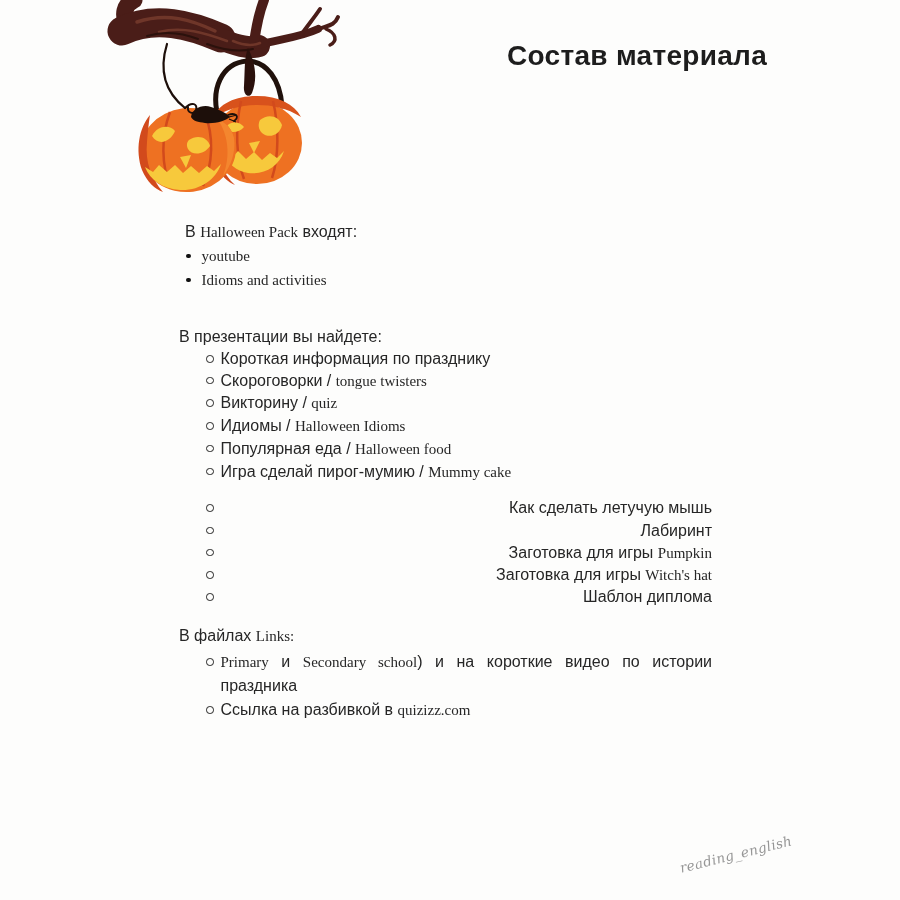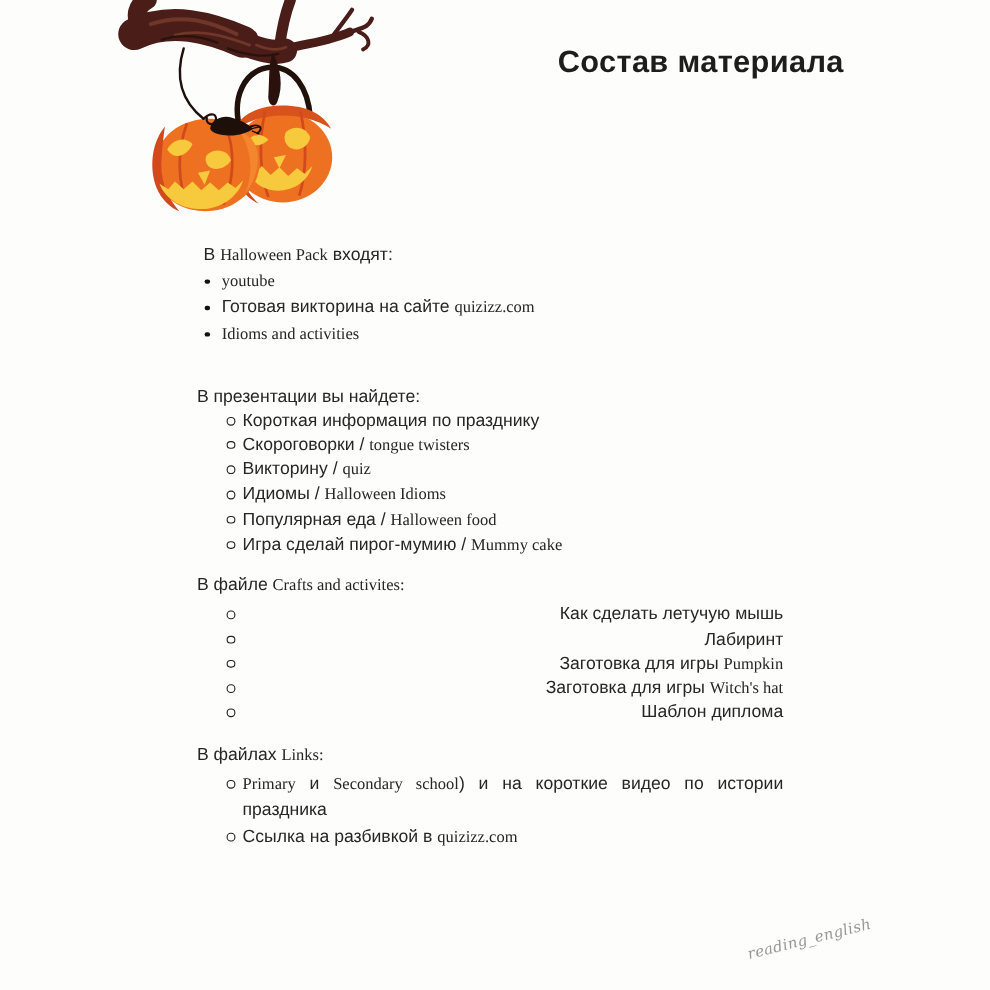--- a/index.html
+++ b/index.html
@@ -123,24 +123,20 @@
       <div class="hdr"><span class="ru">В </span><span class="en">Halloween Pack</span><span class="ru"> входят:</span></div>
       <div class="list l1">
         <div class="item">
             <span class="b-disc"></span>
             <div class="txt">
               <div><span class="en">youtube</span></div>
             </div>
           </div>
         <div class="item">
             <span class="b-disc"></span>
-            <div class="txt"><span class="ru">Готовая викторина на сайте </span><span class="en">quizizz.com</span></div>
-          </div>
-        <div class="item">
-            <span class="b-disc"></span>
             <div class="txt"><span class="en">Idioms and activities</span></div>
           </div>
       </div>
     </section>
 
     <section class="s2">
       <div class="hdr2"><span class="ru">В презентации вы найдете:</span></div>
       <div class="list">
         <div class="item">
             <span class="b-circle"></span>
@@ -163,21 +159,20 @@
             <div class="txt"><span class="ru">Популярная еда / </span><span class="en">Halloween food</span></div>
           </div>
         <div class="item">
             <span class="b-circle"></span>
             <div class="txt"><span class="ru">Игра сделай пирог-мумию / </span><span class="en">Mummy cake</span></div>
           </div>
       </div>
     </section>
 
     <section class="s3">
-      <div class="hdr2"><span class="ru">В файле </span><span class="en">Crafts and activites:</span></div>
       <div class="list">
         <div class="item">
             <span class="b-circle"></span>
             <div class="txt"><span class="ru">Как сделать летучую мышь</span></div>
           </div>
         <div class="item">
             <span class="b-circle"></span>
             <div class="txt"><span class="ru">Лабиринт</span></div>
           </div>
         <div class="item">

